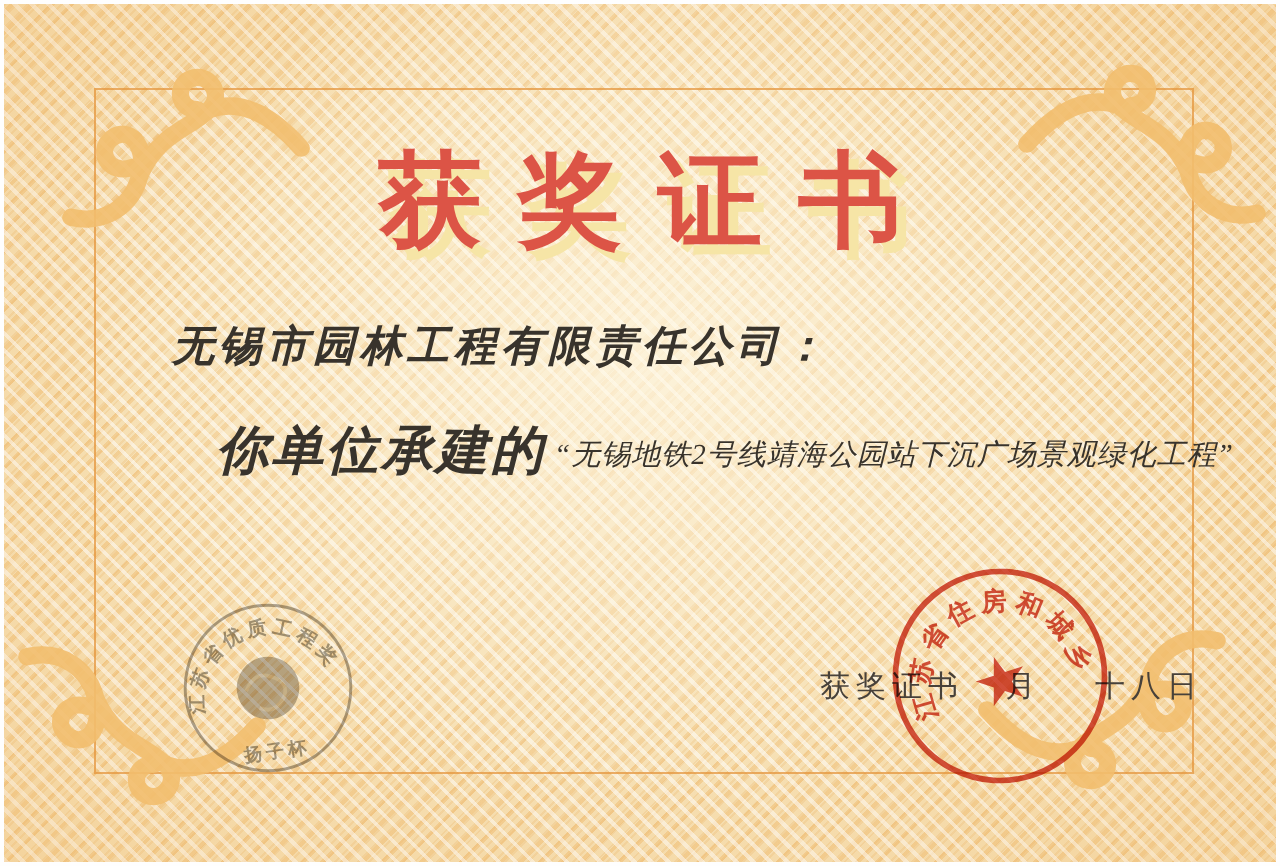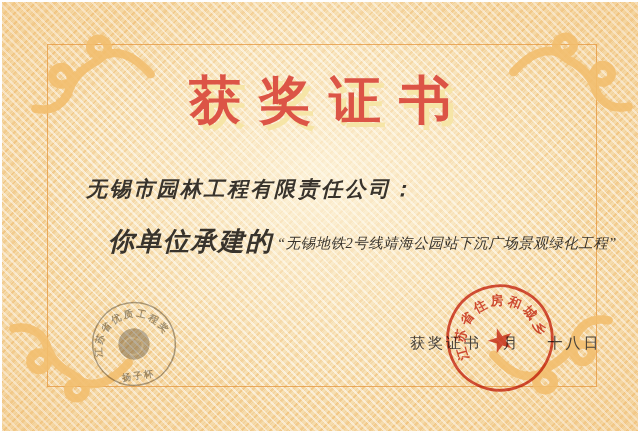--- a/index.html
+++ b/index.html
@@ -28,21 +28,21 @@
   .fl-tr{right:4px;top:24px;transform:scaleX(-1);}
   .fl-bl{left:6px;bottom:22px;transform:scaleY(-1);}
   .fl-br{right:24px;bottom:30px;transform:scale(-1,-1);}
   .title{
     position:absolute;top:64px;left:0;right:0;text-align:center;
     font-family:"DejaVu Sans","Liberation Sans",sans-serif;
     font-weight:700;font-size:52px;letter-spacing:18px;text-indent:18px;
     color:#dc5446;
     text-shadow:5px 5px 0 #f6e5a6;
   }
-  .hand{color:#38332c;font-style:italic;margin-top:16px;}
+  .hand{color:#38332c;font-style:italic;}
   .recipient{
     position:absolute;left:84px;top:157px;
     font-size:21px;letter-spacing:2.5px;font-weight:600;
   }
   .bodyline{
     position:absolute;left:106px;top:206px;white-space:nowrap;
   }
   .bodyline .prefix{font-size:26px;letter-spacing:1.5px;font-weight:600;}
   .bodyline .project{font-size:14.5px;font-weight:400;letter-spacing:.5px;vertical-align:2px;}
   .awardline{

